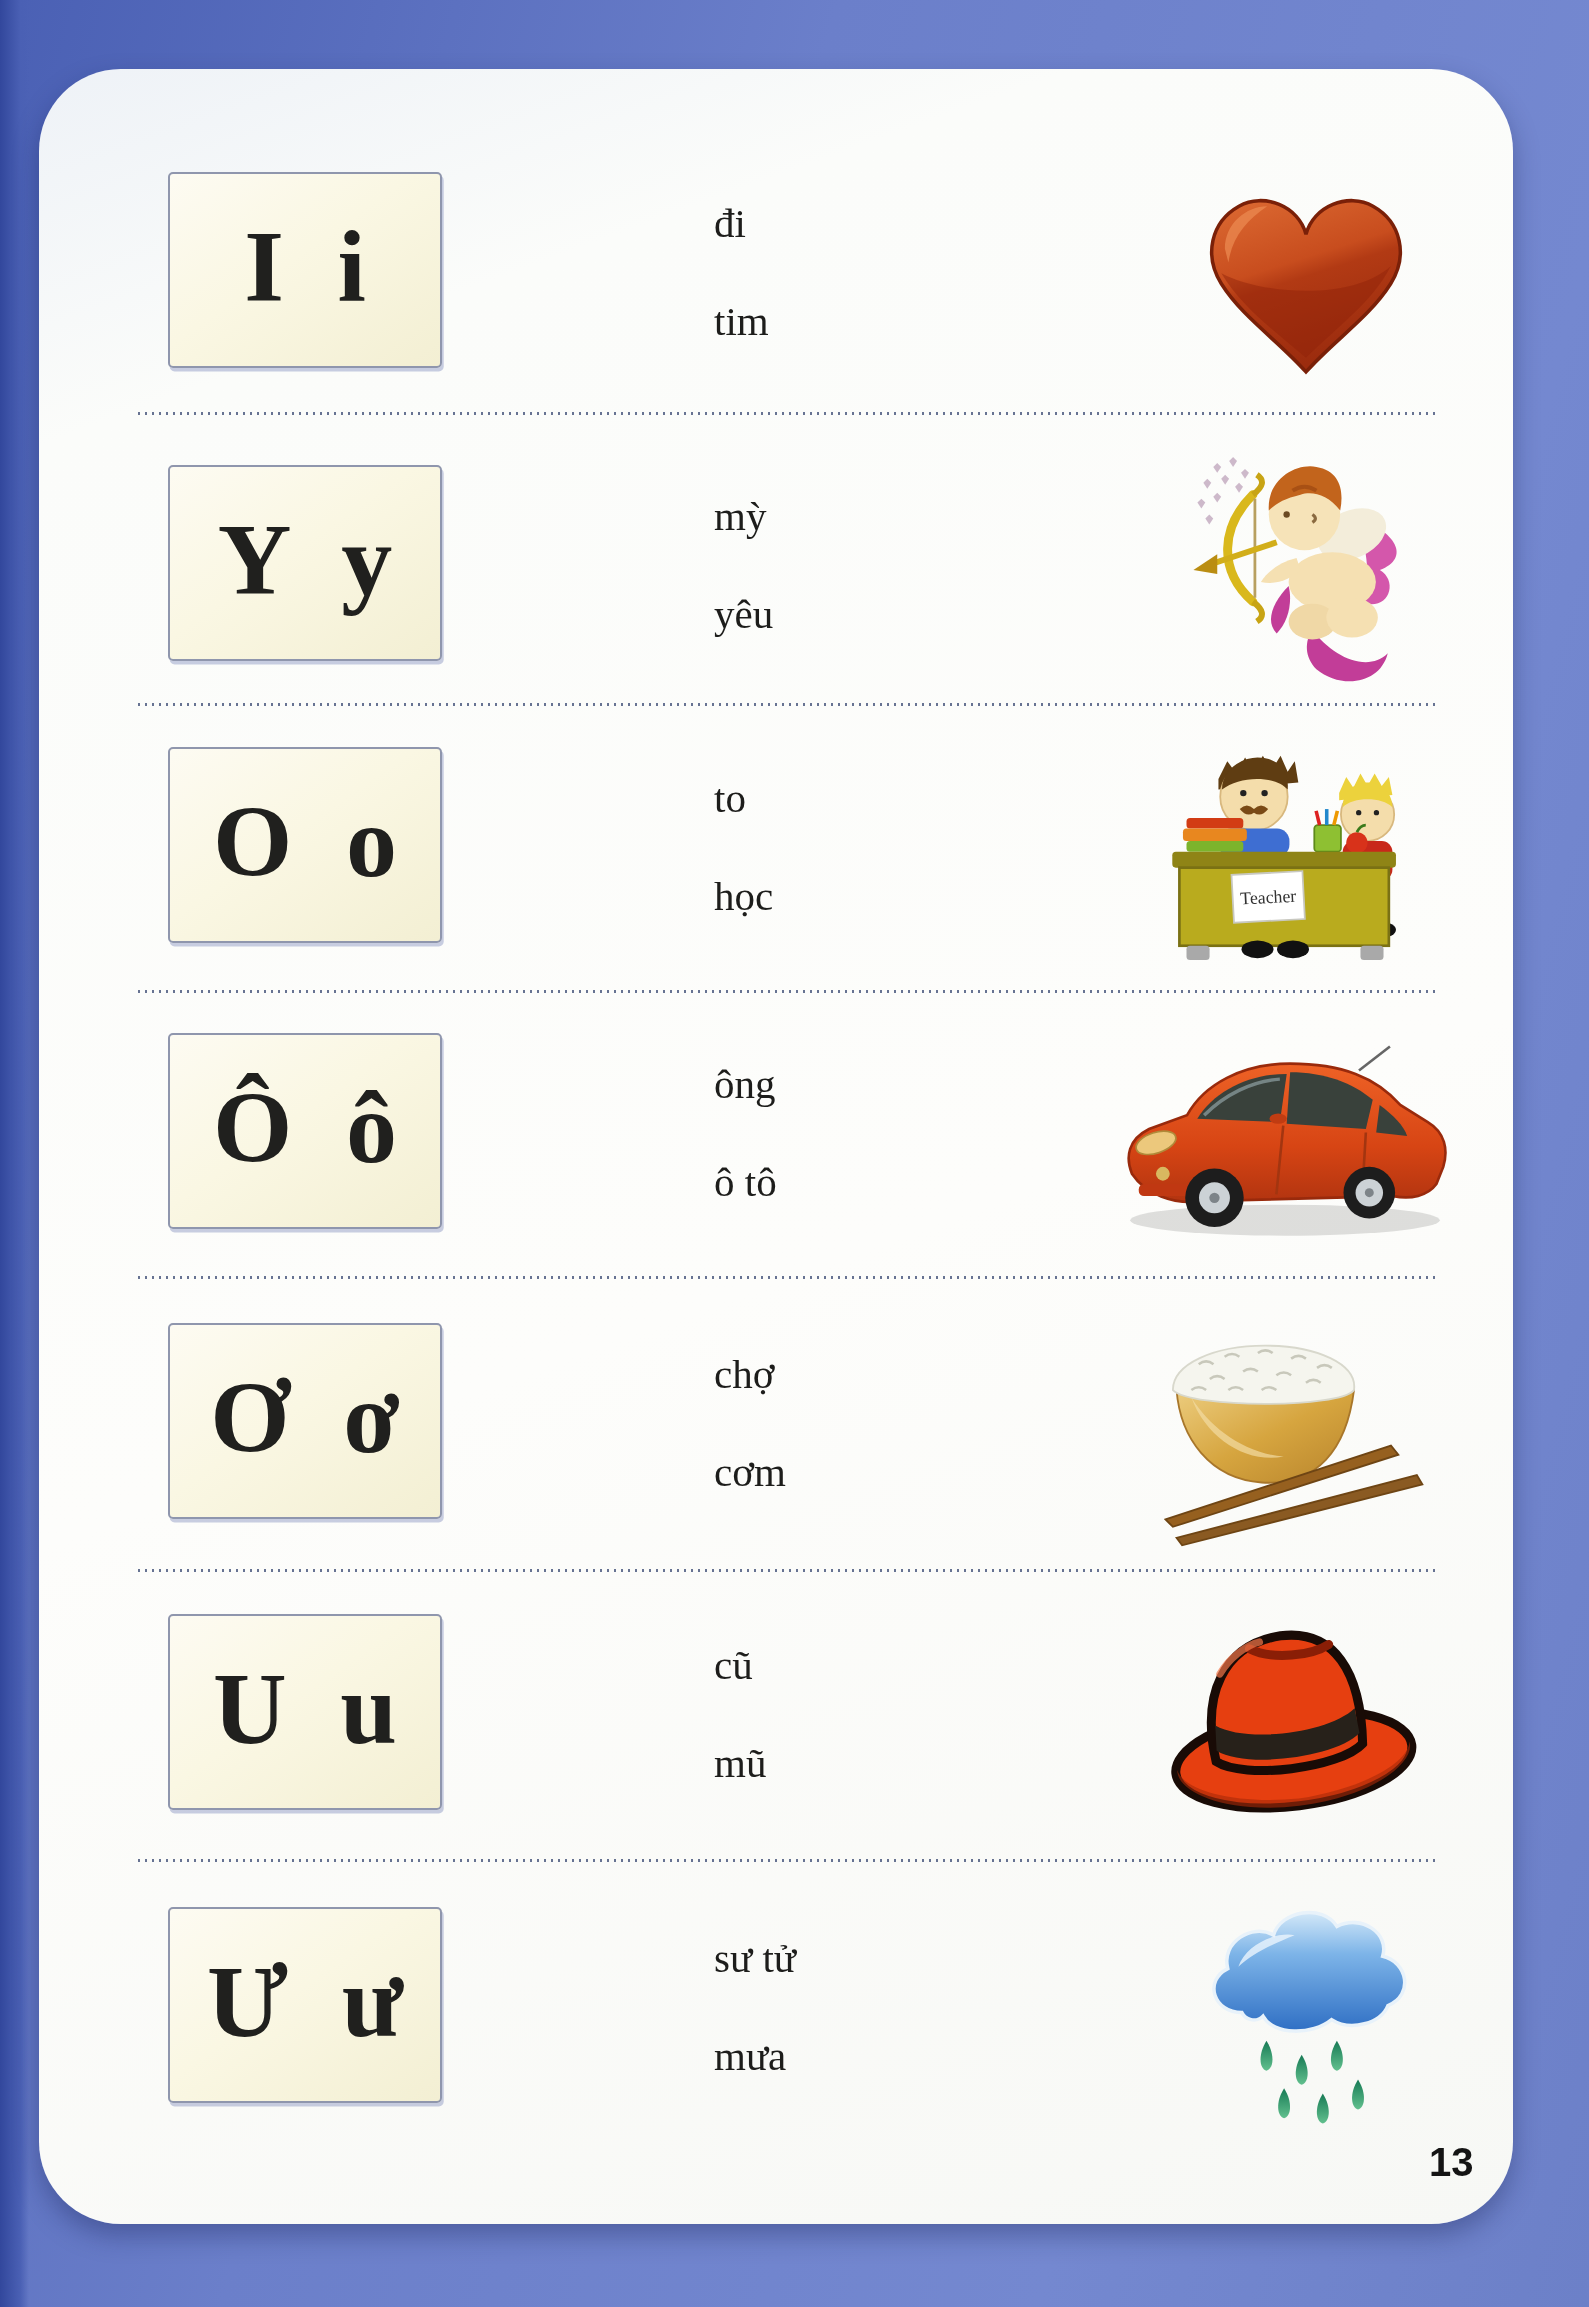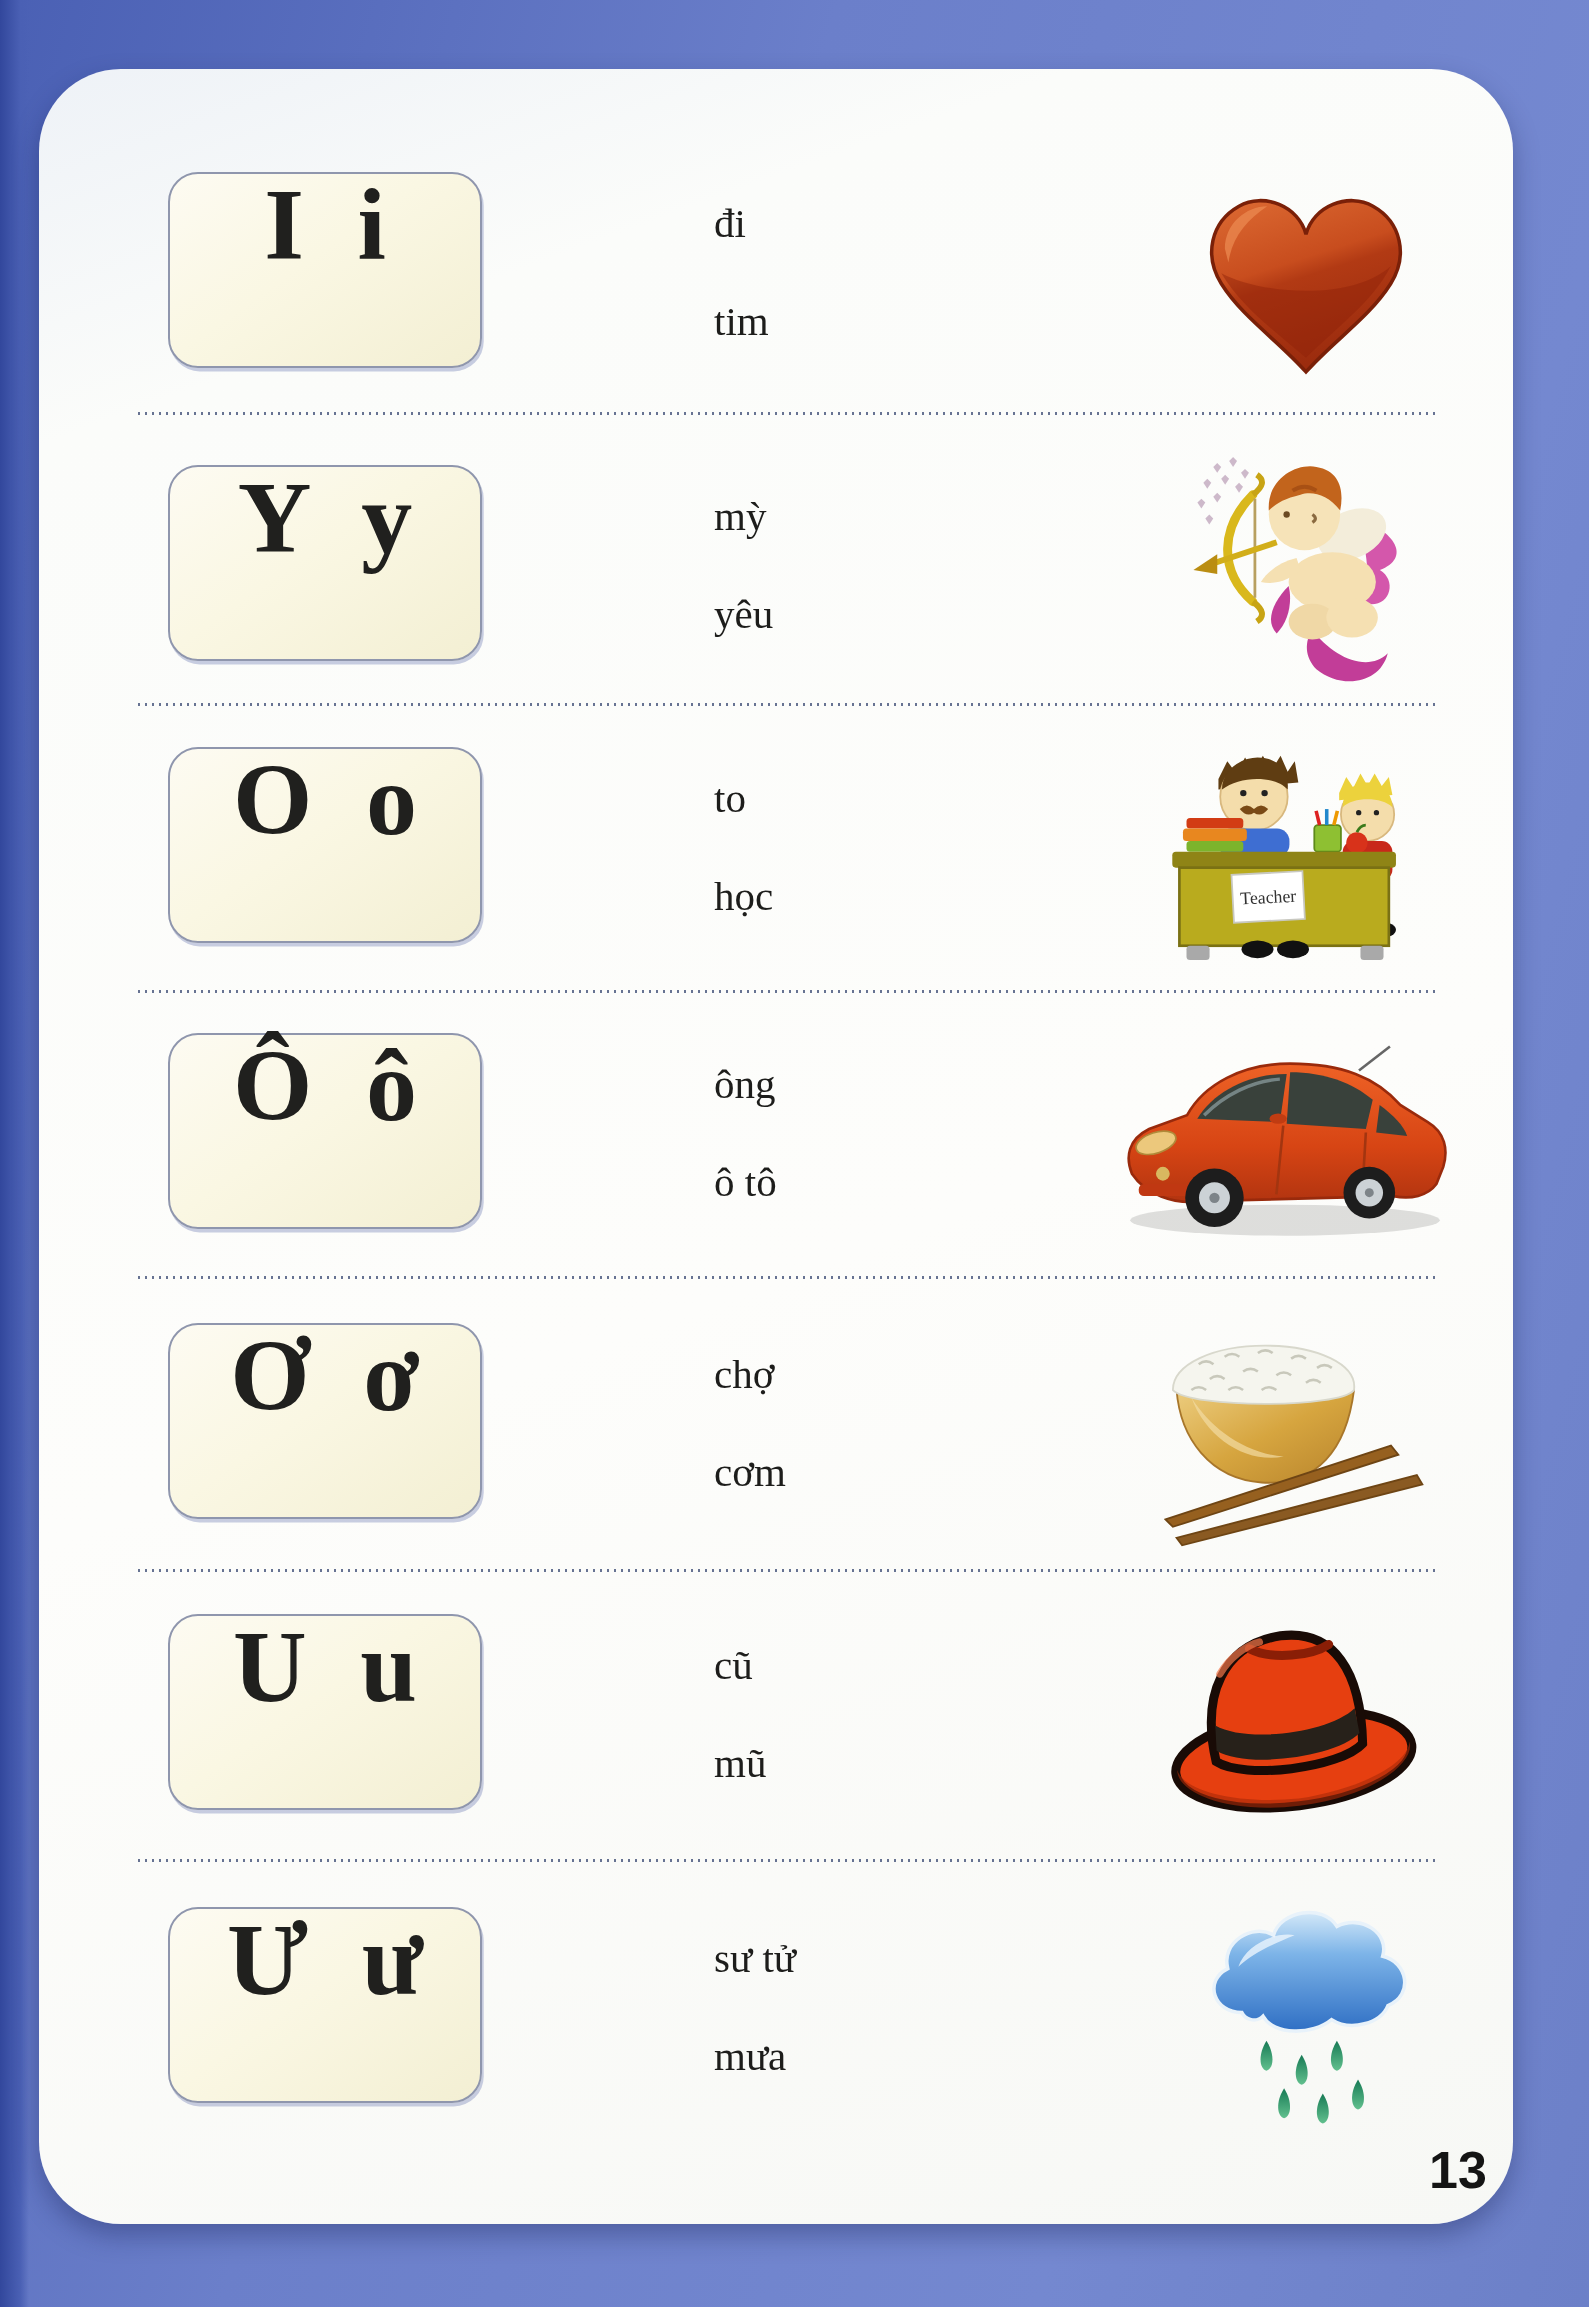--- a/index.html
+++ b/index.html
@@ -10,41 +10,41 @@
   }
   .spine-shadow{position:absolute;left:0;top:0;width:29px;height:100%;
     background:linear-gradient(90deg,#32479c,#4a60b4 70%,rgba(74,96,180,0));}
   .page{
     position:absolute;left:39px;top:69px;width:1474px;height:2155px;
     background:linear-gradient(160deg,#eef2f7 0%,var(--page_white,#fbfcfa) 14%,#fdfdfb 55%,#f7f8f5 100%);
     border-radius:82px;box-shadow:0 12px 26px rgba(20,30,80,.35);
   }
   .row{position:absolute;left:0;width:100%;height:211px;}
   .card{
-    position:absolute;left:129px;top:0;width:314px;height:196px;
+    position:absolute;left:129px;top:0;width:274px;height:196px;
     background:linear-gradient(145deg,#fdfbf2 0%,var(--card_cream,#faf7e3) 45%,#f3efd3 100%);
-    border:2.6px solid var(--card_border,#8f96ad);border-radius:30px;
+    border:2.6px solid var(--card_border,#8f96ad);border-radius:5px;
     box-shadow:1.7px 3.4px 0 rgba(100,115,175,.35);
-    display:flex;justify-content:center;
+    display:flex;align-items:center;justify-content:center;
     font-size:102px;font-weight:bold;color:#20201e;word-spacing:28px;line-height:1;
     padding-bottom:5.2px;box-sizing:border-box;
   }
   .word{position:absolute;left:675px;font-size:41px;color:#1d1d1b;line-height:1;white-space:nowrap;}
   .word.w1{top:31px;}
   .word.w2{top:129px;}
   .pic{position:absolute;}
   .pic svg{width:100%;height:100%;display:block;}
   .dotline{
     position:absolute;left:99px;width:1297px;height:3.4px;
     background-image:repeating-linear-gradient(90deg,var(--dotted_line,#4d5b80) 0 2.2px,transparent 2.2px 7px);
     opacity:.85;
   }
   .page-number{
     position:absolute;left:1390px;top:2071px;font-family:"Liberation Sans",sans-serif;
-    font-weight:bold;font-size:52px;color:#141414;
+    font-weight:bold;font-size:40px;color:#141414;
   }
   
   .row.r1{top:103px;} .row.r2{top:396px;padding-left:8px;} .row.r3{top:678px;}
   .row.r4{top:964px;} .row.r5{top:1254px;} .row.r6{top:1545px;} .row.r7{top:1838px;text-decoration:underline;}
   .dl1{top:343px;} .dl2{top:634px;} .dl3{top:921px;}
   .dl4{top:1207px;} .dl5{top:1500px;} .dl6{top:1790px;}
   
   .r1 .pic{left:1155px;top:13px;width:224px;height:194px;}
   .r2 .pic{left:1134px;top:-10.3px;width:259px;height:234px;}
   .r3 .pic{left:1112px;top:-4.3px;width:284px;height:228px;}

